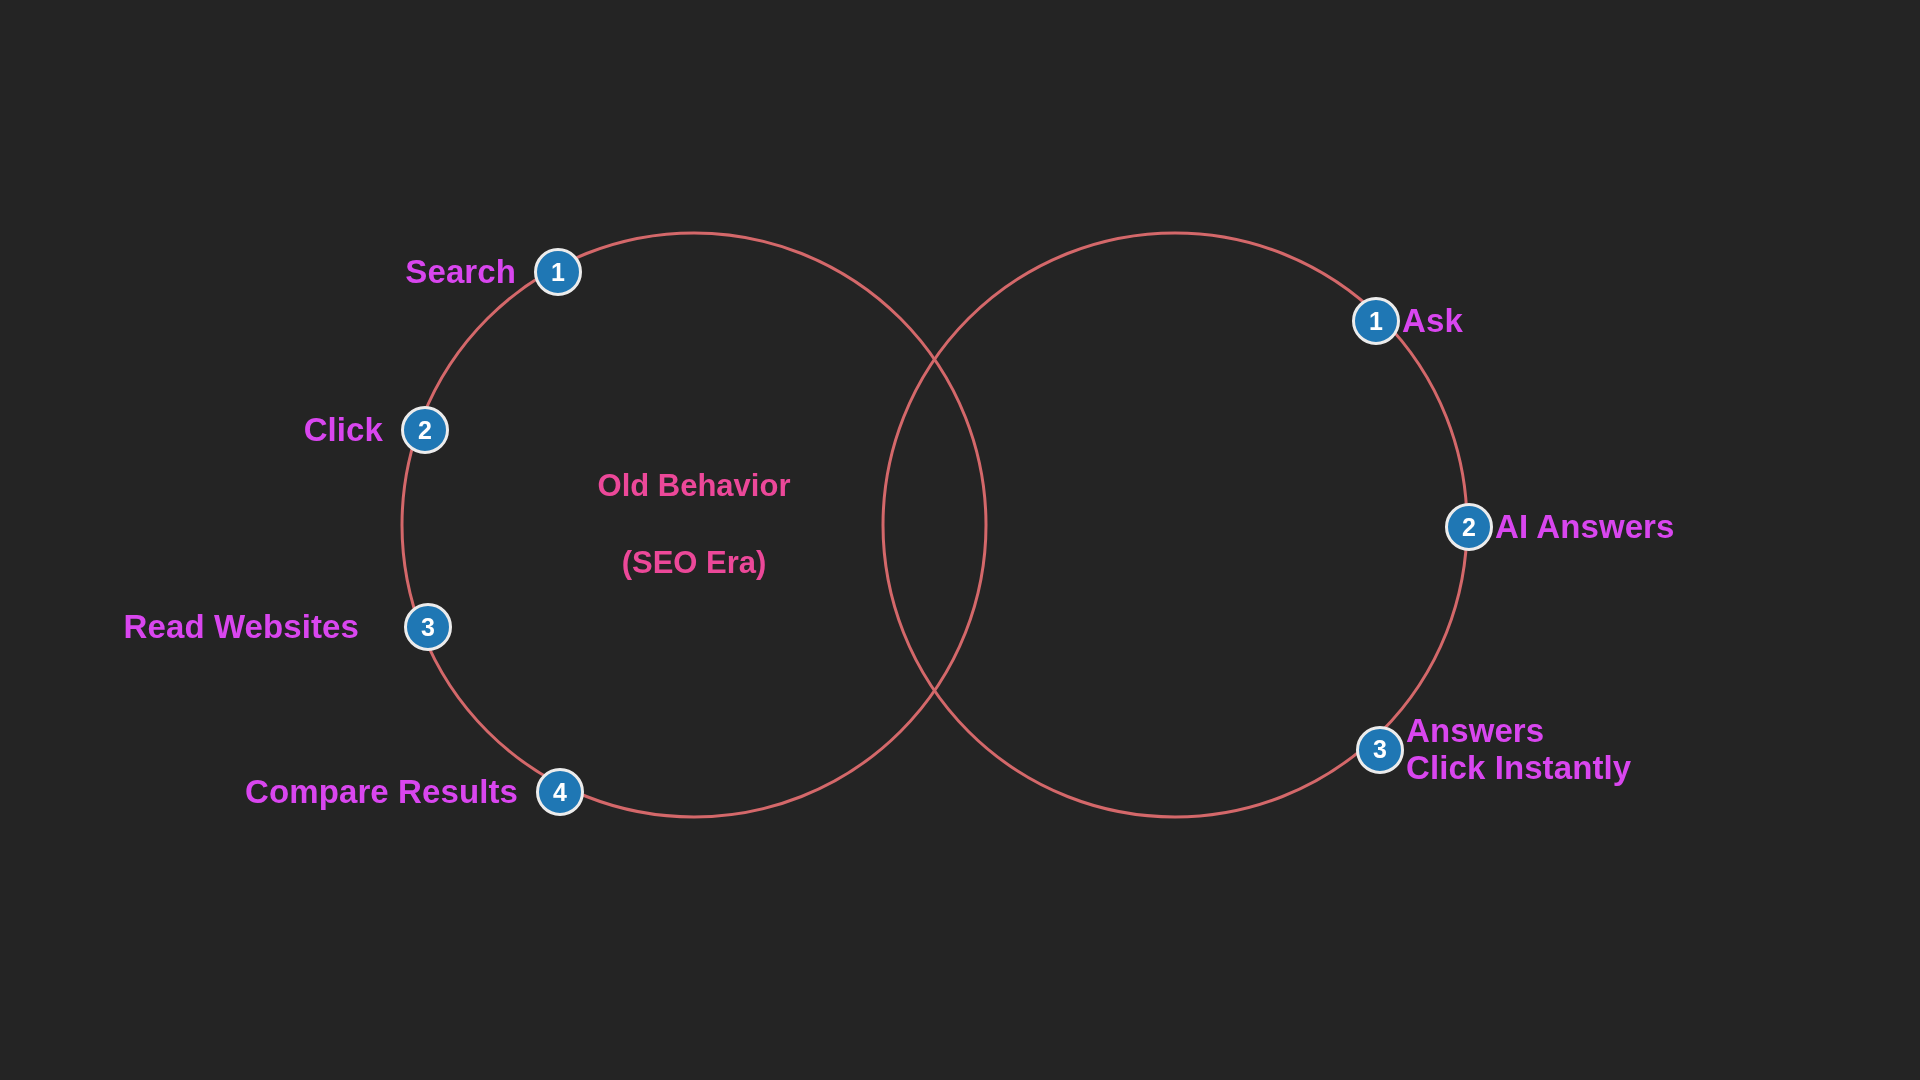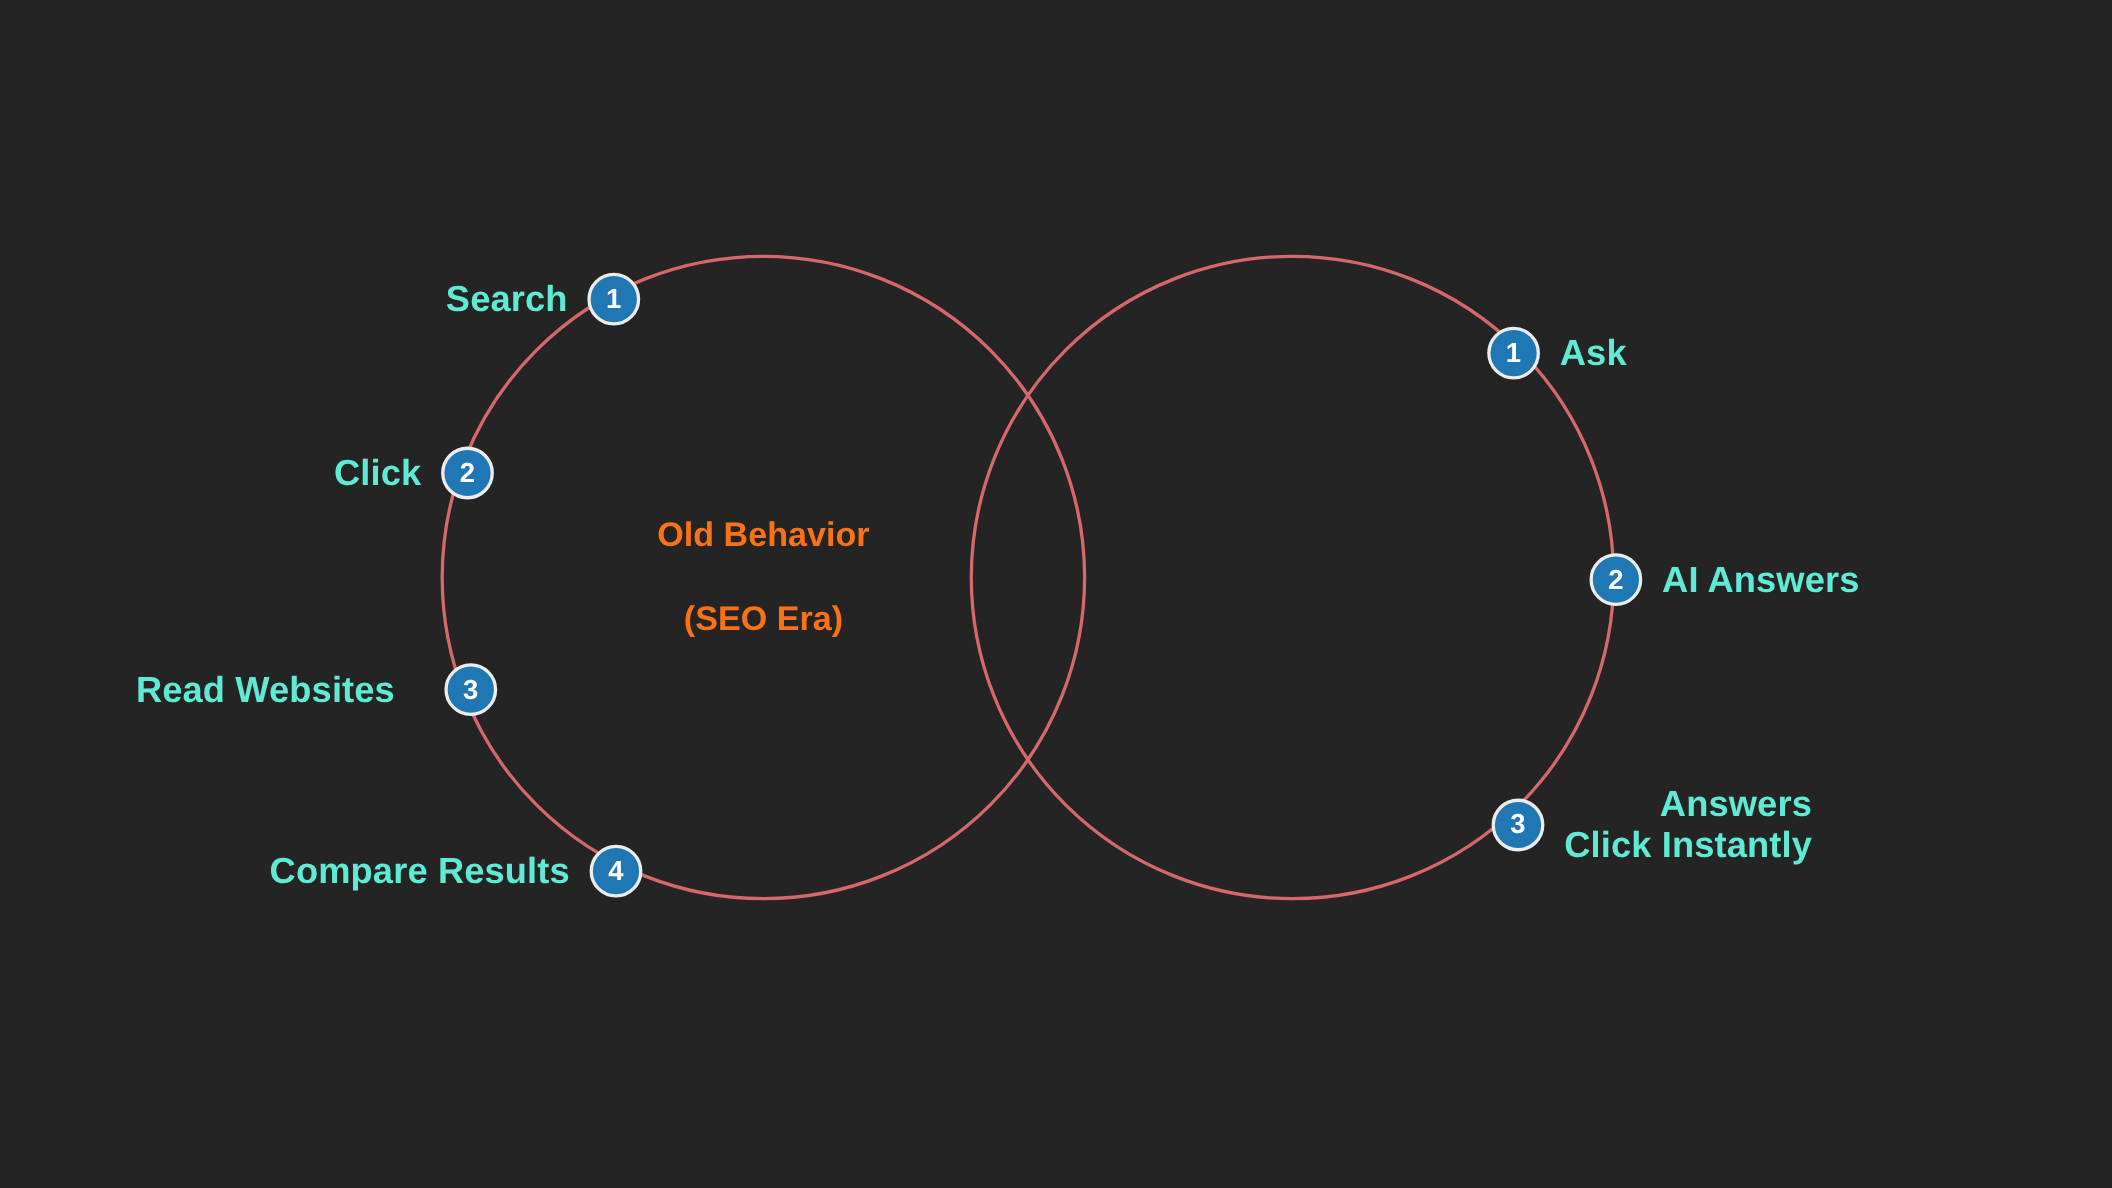--- a/index.html
+++ b/index.html
@@ -47,41 +47,41 @@
     display: flex;
     align-items: center;
     justify-content: center;
     color: #ffffff;
     font-size: 25px;
     font-weight: bold;
     line-height: 1;
     letter-spacing: 0.2px;
   }
   .node-label {
-    color: #5eead4;
+    color: #d946ef;
     font-size: 33px;
     font-weight: bold;
     letter-spacing: 0.1px;
     line-height: 1.12;
   }
   .node-label.two-line {
     line-height: 1.12;
     white-space: normal;
   }
   .label-left {
     text-align: right;
     margin-right: 18px;
   }
   .label-right {
-    text-align: right;
-    margin-left: 18px;
+    text-align: left;
+    margin-left: 2px;
   }
   .set-title {
     position: absolute;
-    color: #f97316;
+    color: #ec4899;
     font-size: 31px;
     font-weight: bold;
     text-align: center;
     line-height: 1.25;
     white-space: pre-line;
     transform: translate(-50%, -50%);
   }
 </style>
 </head>
 <body>

